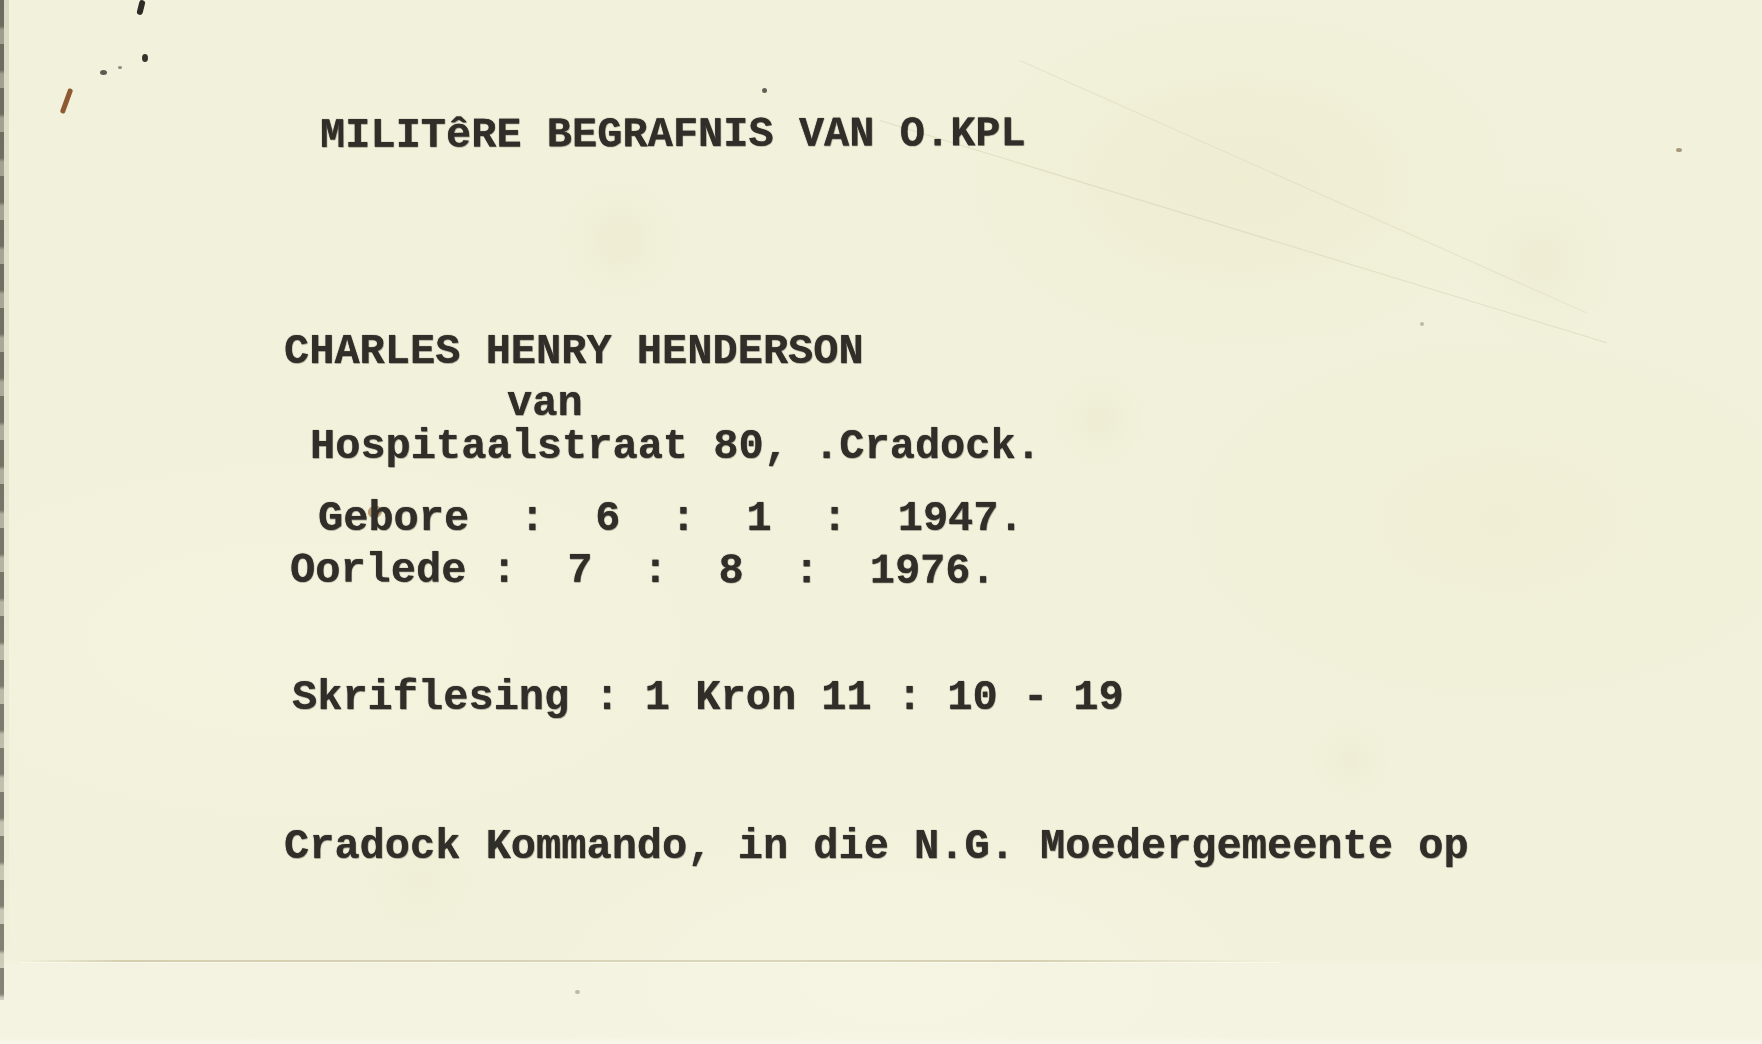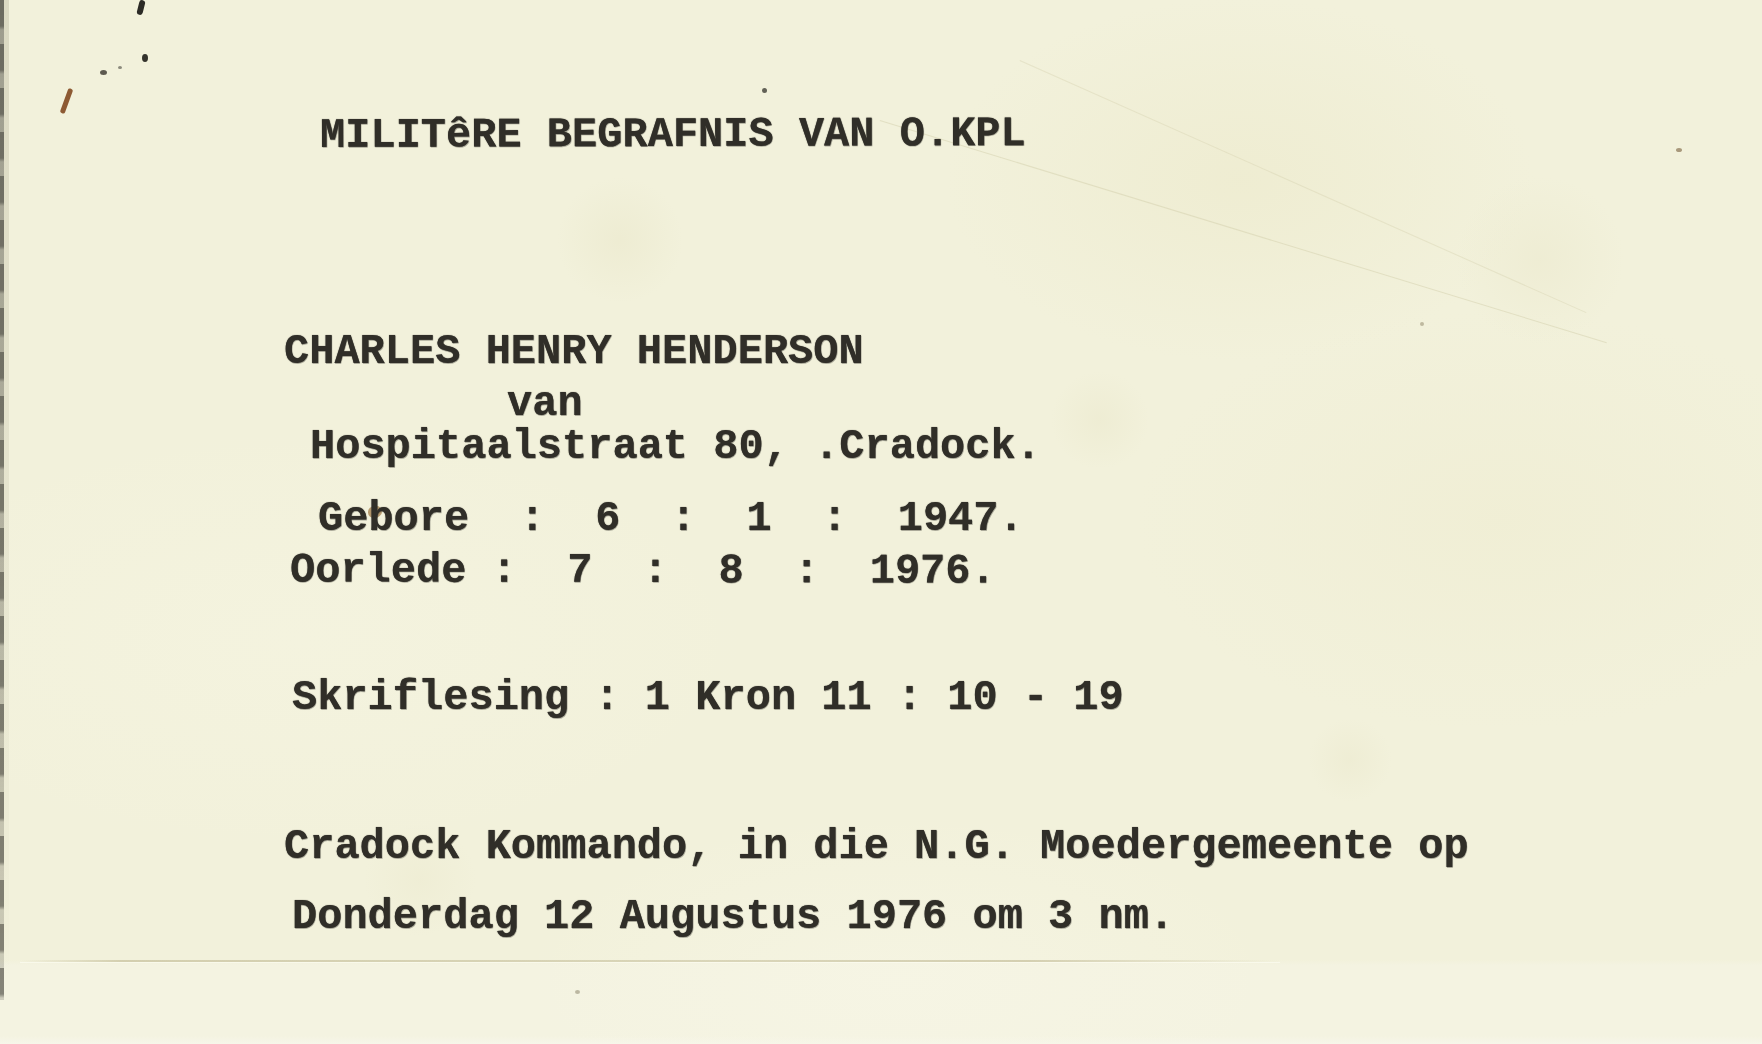--- a/index.html
+++ b/index.html
@@ -143,15 +143,14 @@
 
   <div class="tw l-name">CHARLES HENRY HENDERSON</div>
   <div class="tw l-van">van</div>
   <div class="tw l-address">Hospitaalstraat 80, .Cradock.</div>
 
   <div class="tw l-born">Gebore  :  6  :  1  :  1947.</div>
   <div class="tw l-died">Oorlede :  7  :  8  :  1976.</div>
 
   <div class="tw l-scripture">Skriflesing : 1 Kron 11 : 10 - 19</div>
   <div class="tw l-service2">Cradock Kommando, in die N.G. Moedergemeente op</div>
-  <div class="tw l-service3">Donderdag 12 Augustus 1976 om 3 nm.</div>
 
 </div>
 
 </body></html>

